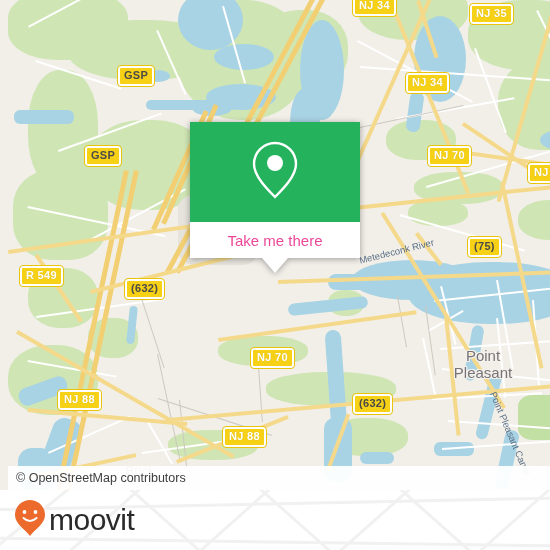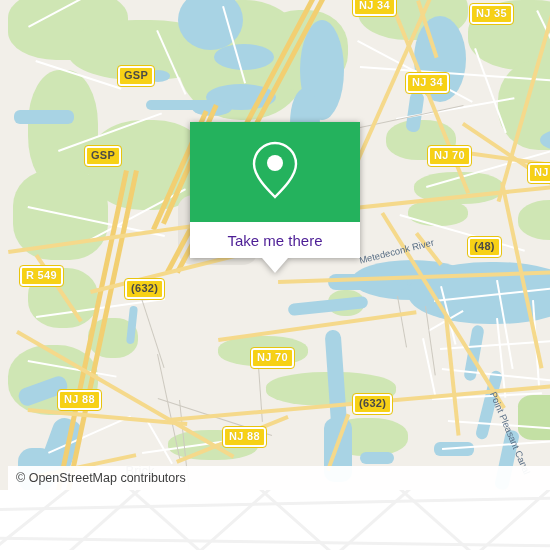--- a/index.html
+++ b/index.html
@@ -78,21 +78,21 @@
   }
   #popup-head {
     height:100px;
     background:#24b25d;
     display:flex; align-items:center; justify-content:center;
   }
   #popup-foot {
     height:36px;
     background:#ffffff;
     display:flex; align-items:center; justify-content:center;
-    color:#4c1d95;
+    color:#ec4899;
     font-size:15px;
   }
   #popup-tail {
     position:absolute;
     left:50%; top:136px;
     width:0;height:0;
     margin-left:-13px;
     border-left:13px solid transparent;
     border-right:13px solid transparent;
     border-top:15px solid #ffffff;
@@ -277,29 +277,31 @@
     </div>
 
     <div class="layer" id="shields">
         <div class="shield nj" style="left: 325px; top: -4px;">NJ 34</div>
         <div class="shield nj" style="left: 442px; top: 4px;">NJ 35</div>
         <div class="shield" style="left: 90px; top: 66px;">GSP</div>
         <div class="shield nj" style="left: 378px; top: 73px;">NJ 34</div>
         <div class="shield" style="left: 57px; top: 146px;">GSP</div>
         <div class="shield nj" style="left: 400px; top: 146px;">NJ 70</div>
         <div class="shield nj" style="left: 500px; top: 163px;">NJ 35</div>
-        <div class="shield" style="left: 440px; top: 237px;">(48)</div>
+        <div class="shield" style="left: 440px; top: 237px;">(75)</div>
         <div class="shield nj" style="left: -8px; top: 266px;">R 549</div>
         <div class="shield" style="left: 97px; top: 279px;">(632)</div>
         <div class="shield nj" style="left: 223px; top: 348px;">NJ 70</div>
         <div class="shield nj" style="left: 30px; top: 390px;">NJ 88</div>
         <div class="shield" style="left: 325px; top: 394px;">(632)</div>
         <div class="shield nj" style="left: 195px; top: 427px;">NJ 88</div>
       </div>
     <div class="layer" id="places">
+        <div class="place" style="left: 395px; top: 347px; width: 120px;">Point
+Pleasant</div>
         <div class="place small" style="left: 52px; top: 462px; width: 120px;">Brick</div>
       </div>
     <div class="layer" id="waterlabels">
         <div class="waterlabel" style="left: 330px; top: 255px; transform: rotate(-14deg);">Metedeconk River</div>
         <div class="waterlabel" style="left: 470px; top: 390px; transform: rotate(67deg);">Point Pleasant Canal</div>
       </div>
 
     <div id="popup">
       <div id="popup-head">
         <span>
@@ -329,15 +331,26 @@
         <path d="M190 70 L280 -10"></path>
         <path d="M250 -10 L340 70"></path>
         <path d="M330 70 L420 -10"></path>
         <path d="M390 -10 L480 70"></path>
         <path d="M470 70 L560 -10"></path>
         <path d="M-20 20 L560 8"></path>
         <path d="M-20 48 L560 56"></path>
       </g>
     </svg>
     <div id="footer-inner">
+      <div id="brand">
+        <span>
+          <svg width="32" height="38" viewBox="0 0 32 38" aria-hidden="true">
+            <path d="M16 1 C7.7 1 1 7.7 1 16 C1 25 11 30 16 37 C21 30 31 25 31 16 C31 7.7 24.3 1 16 1 Z" fill="#ec6a2b"></path>
+            <circle cx="10.5" cy="13" r="1.9" fill="#ffffff"></circle>
+            <circle cx="21.5" cy="13" r="1.9" fill="#ffffff"></circle>
+            <path d="M9.5 19 Q16 25 22.5 19" fill="none" stroke="#ffffff" stroke-width="2" stroke-linecap="round"></path>
+          </svg>
+        </span>
+        <span id="brand-word">moovit</span>
+      </div>
     </div>
   </div>
 </div>
 
 </body></html>

